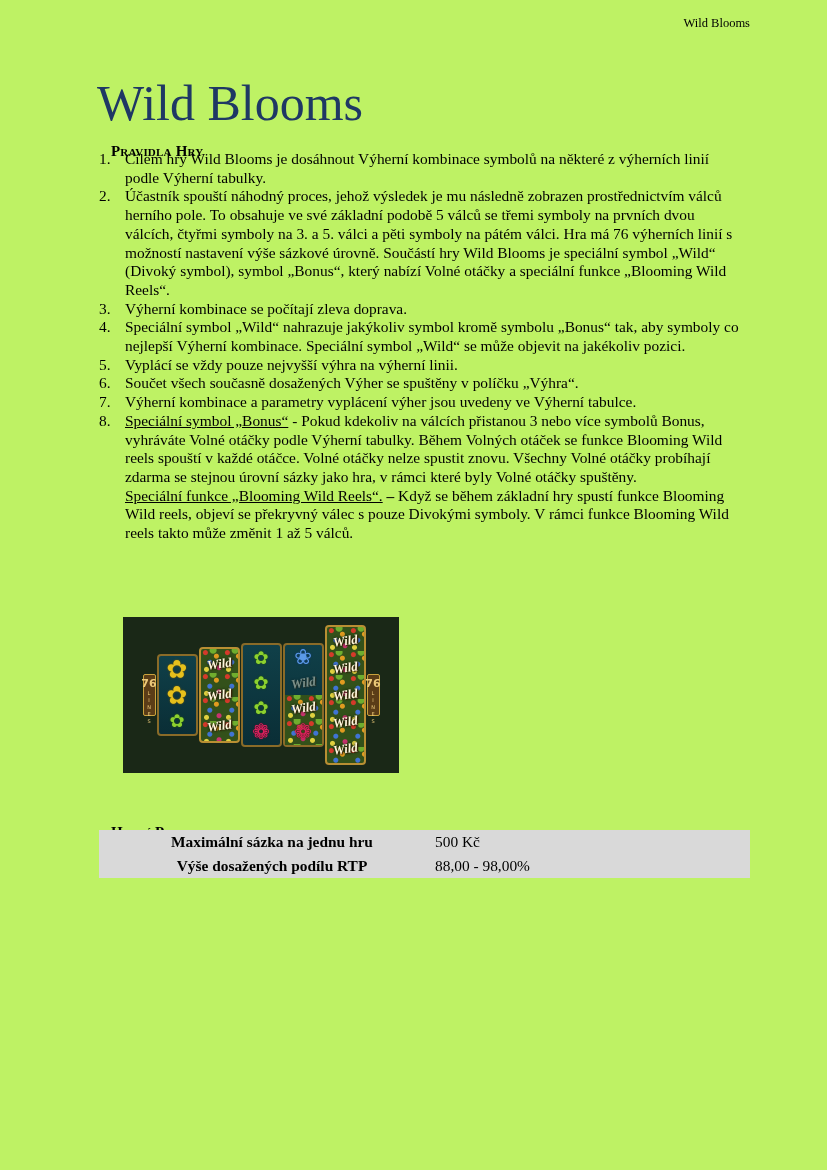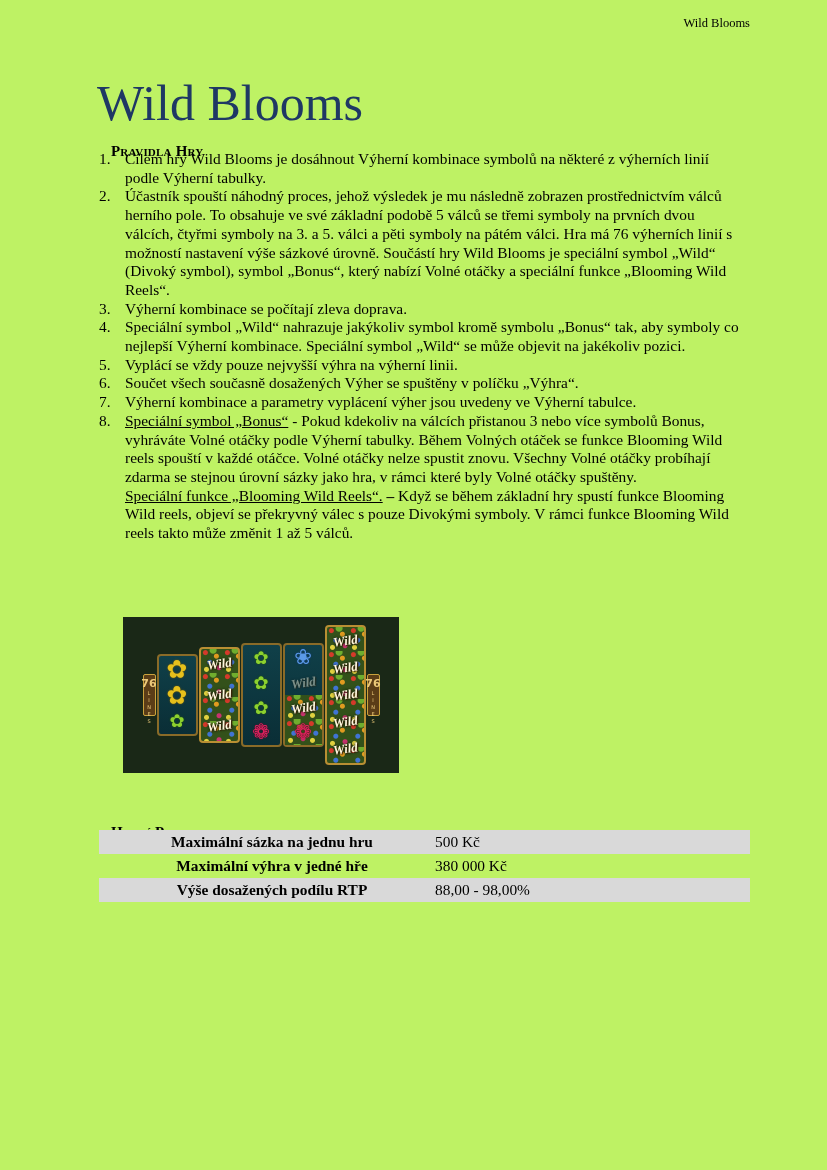--- a/index.html
+++ b/index.html
@@ -247,24 +247,20 @@
   </div>
 
   <h2 class="sc-heading limits-heading">Herní Pokud</h2>
 
   <table class="limits-table">
     <tbody>
       <tr class="row-gray">
         <td class="lbl">Maximální sázka na jednu hru</td>
         <td class="val">500 Kč</td>
       </tr>
-      <tr>
-        <td class="lbl">Maximální výhra v jedné hře</td>
-        <td class="val">380 000 Kč</td>
-      </tr>
       <tr class="row-gray">
         <td class="lbl">Výše dosažených podílu RTP</td>
         <td class="val">88,00 - 98,00%</td>
       </tr>
     </tbody>
   </table>
 
 </div>
 
 </body></html>

